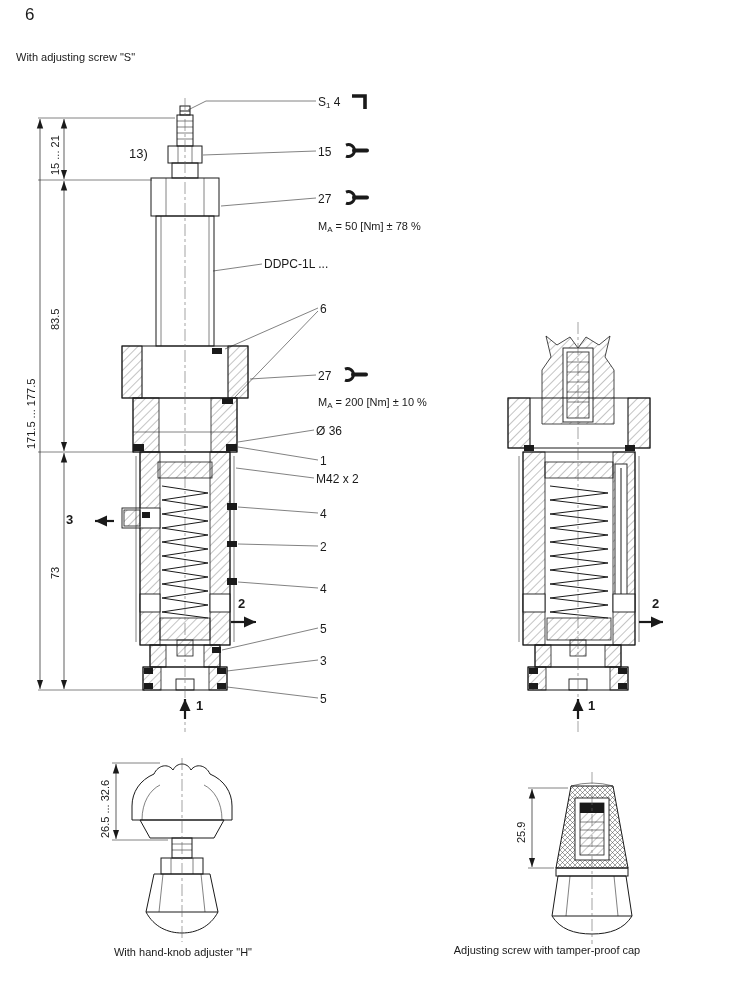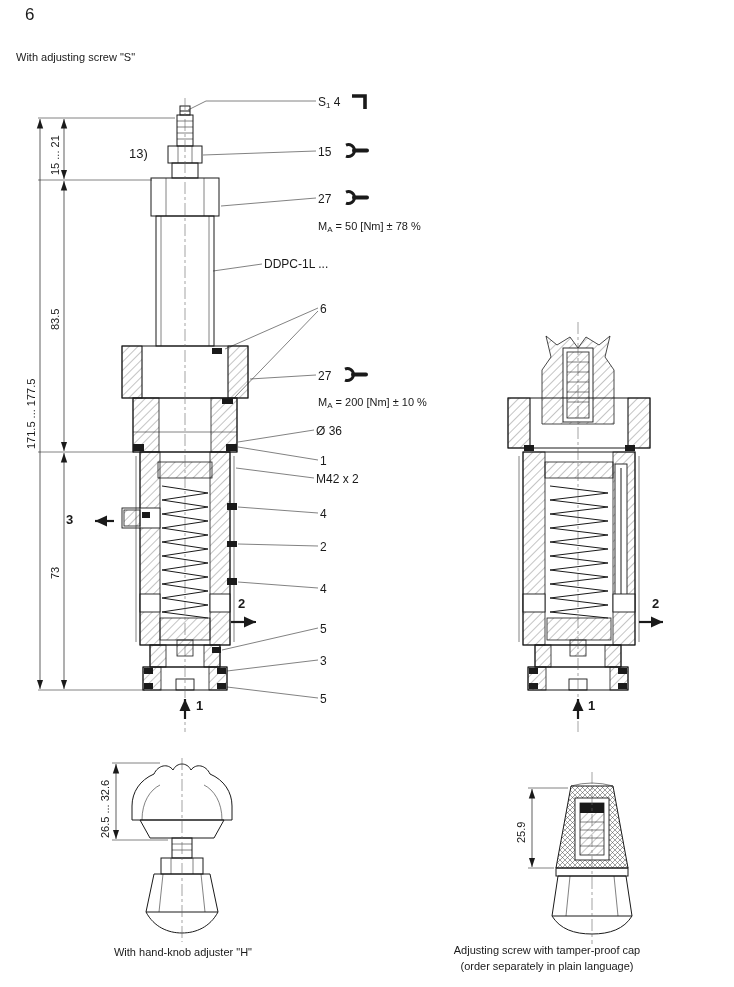--- a/index.html
+++ b/index.html
@@ -306,15 +306,14 @@
 
   <div class="lbl bold" style="left:66px;top:513px">3</div>
   <div class="lbl bold" style="left:238px;top:597px">2</div>
   <div class="lbl bold" style="left:196px;top:699px">1</div>
 
   <div class="lbl bold" style="left:652px;top:597px">2</div>
   <div class="lbl bold" style="left:588px;top:699px">1</div>
 
   <div class="caption" style="left:98px;top:945px;width:170px">With hand-knob adjuster "H"</div>
   <div class="caption" style="left:432px;top:943px;width:230px">Adjusting screw with tamper-proof cap</div>
-  <div class="caption" style="left:432px;top:959px;width:230px">(order separately in plain language)</div>
 
 </div>
 
 </body></html>

